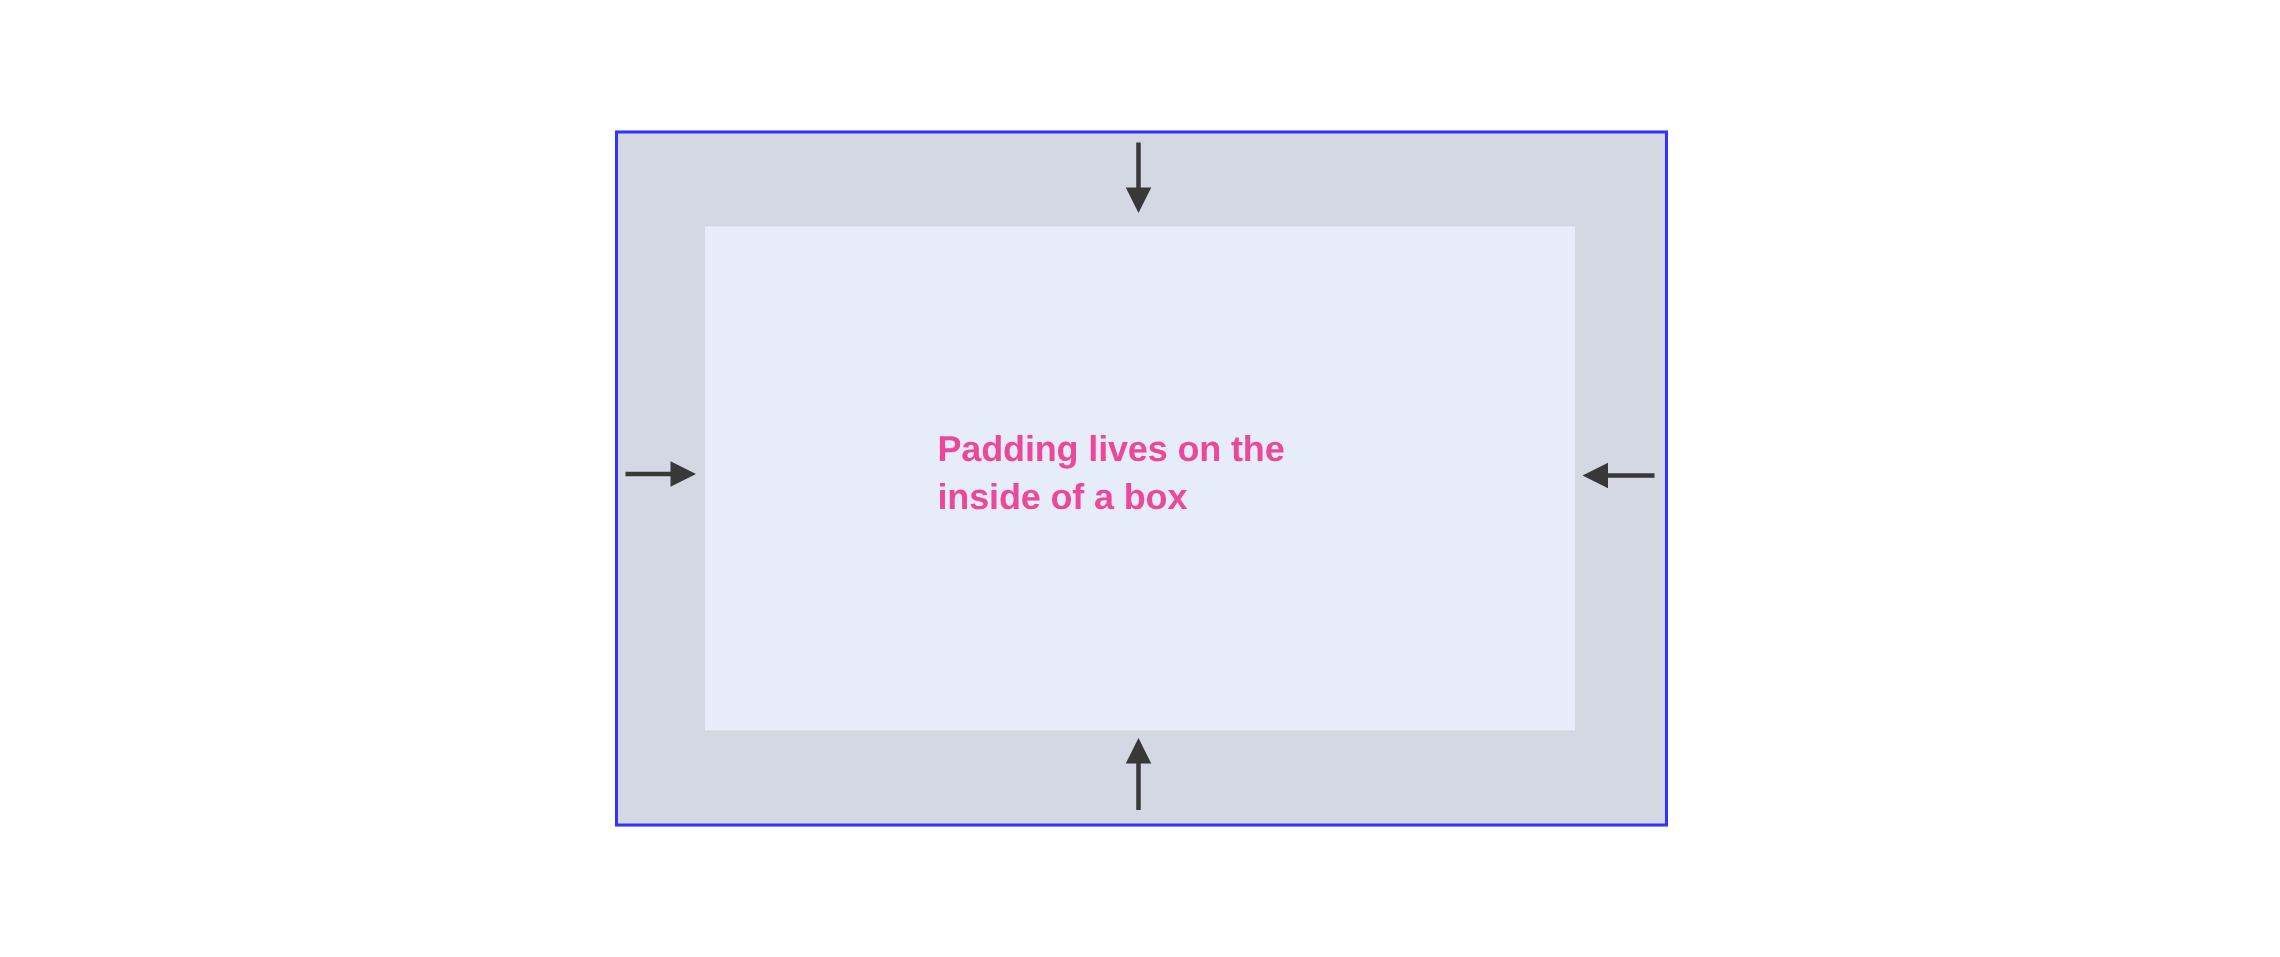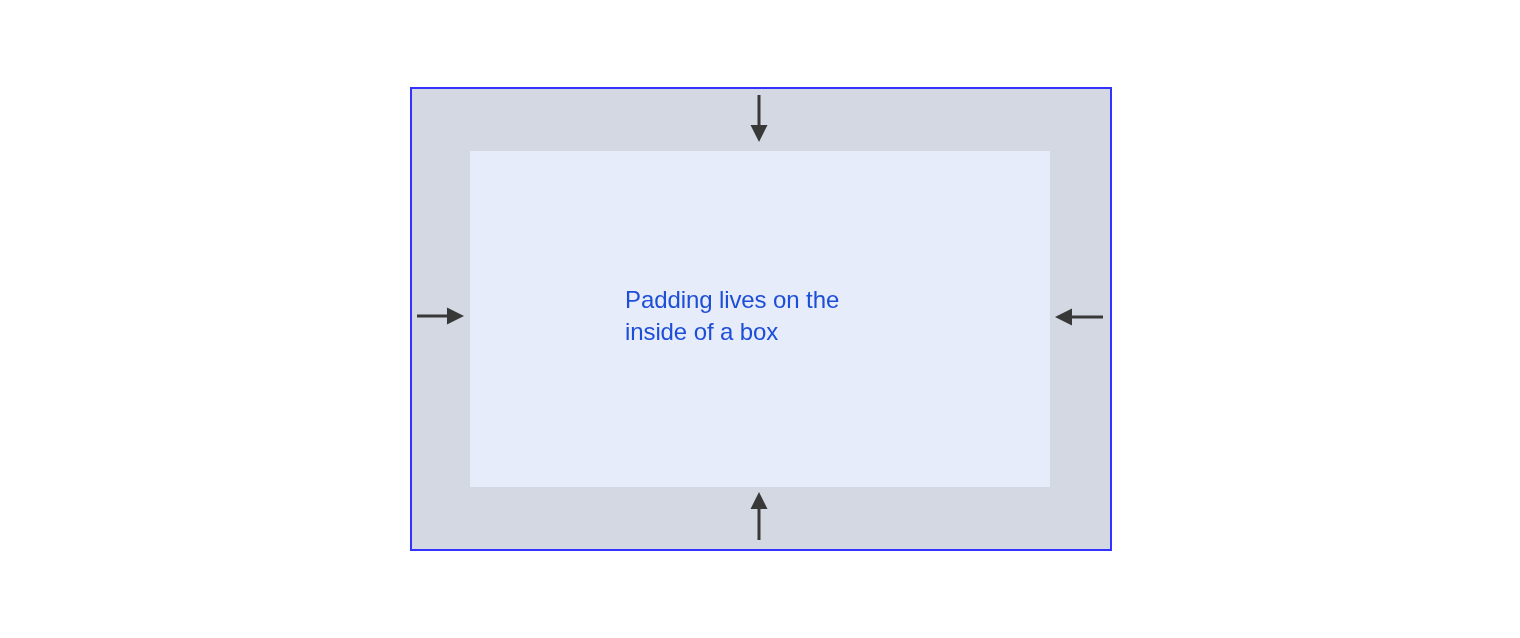--- a/index.html
+++ b/index.html
@@ -44,23 +44,23 @@
   }
 
   
   .content-label {
     position: absolute;
     left: 625px;
     top: 284px;
     width: 300px;
     margin: 0;
     font-size: 24px;
-    font-weight: normal;
+    font-weight: bold;
     line-height: 32px;
-    color: #1d4ed8;
+    color: #ec4899;
     letter-spacing: -0.1px;
     white-space: pre-line;
   }
 
   
   .arrow-layer {
     position: absolute;
     left: 0;
     top: 0;
     width: 1520px;

